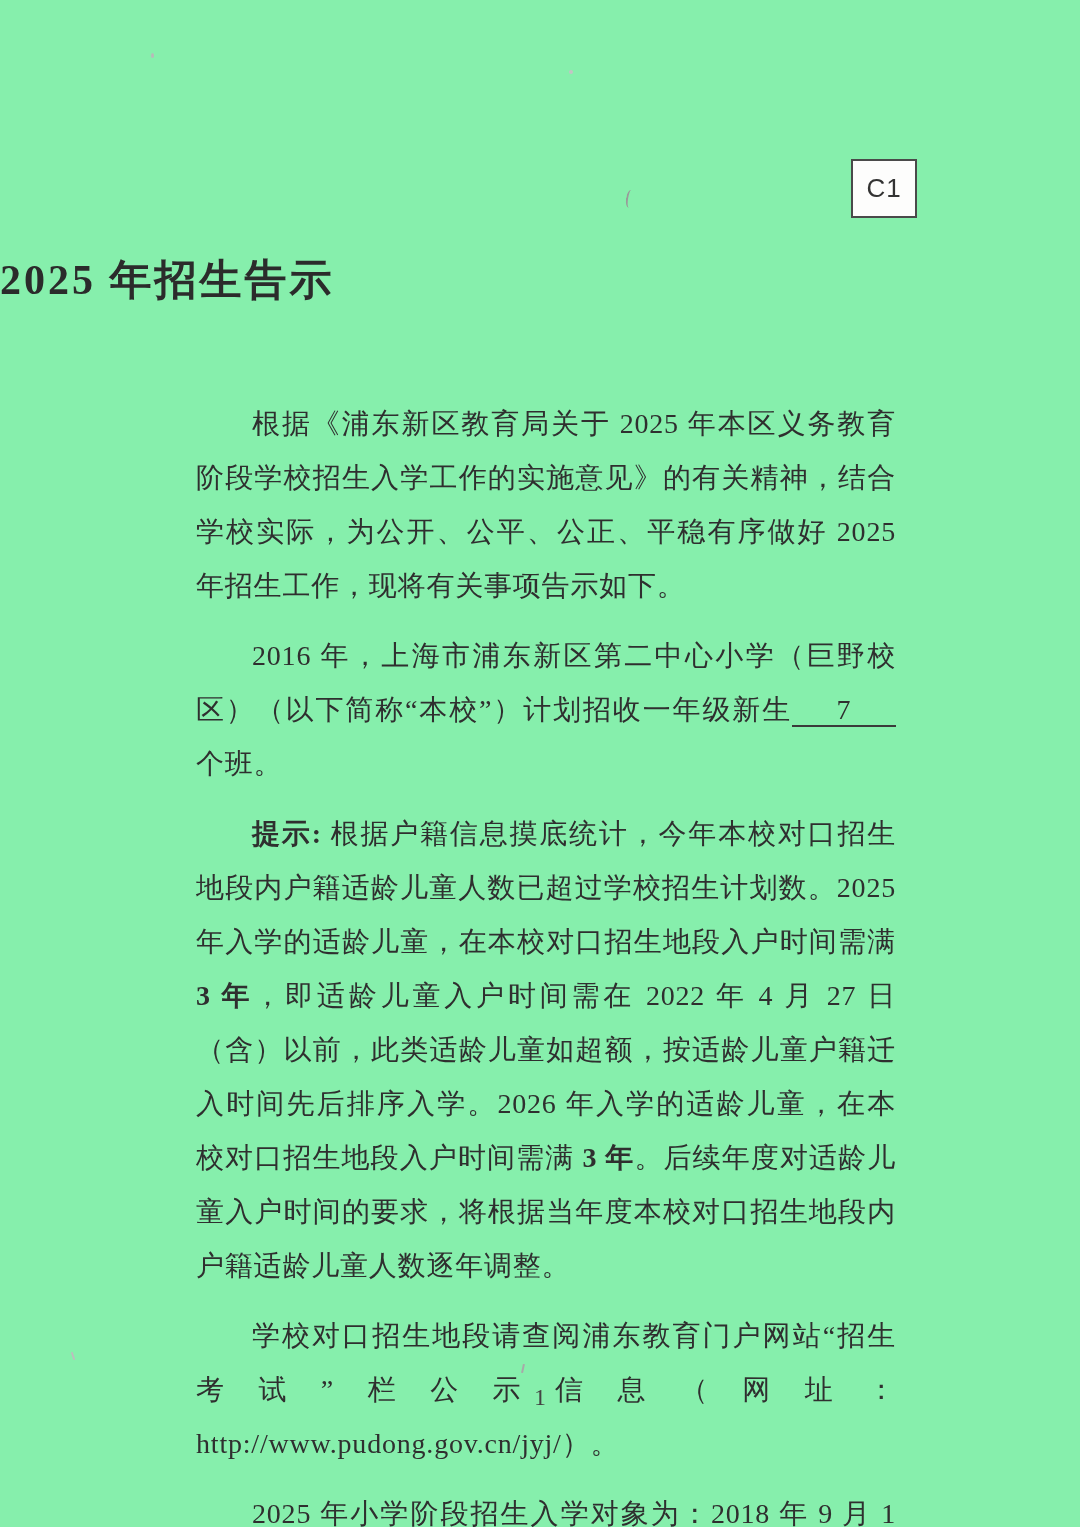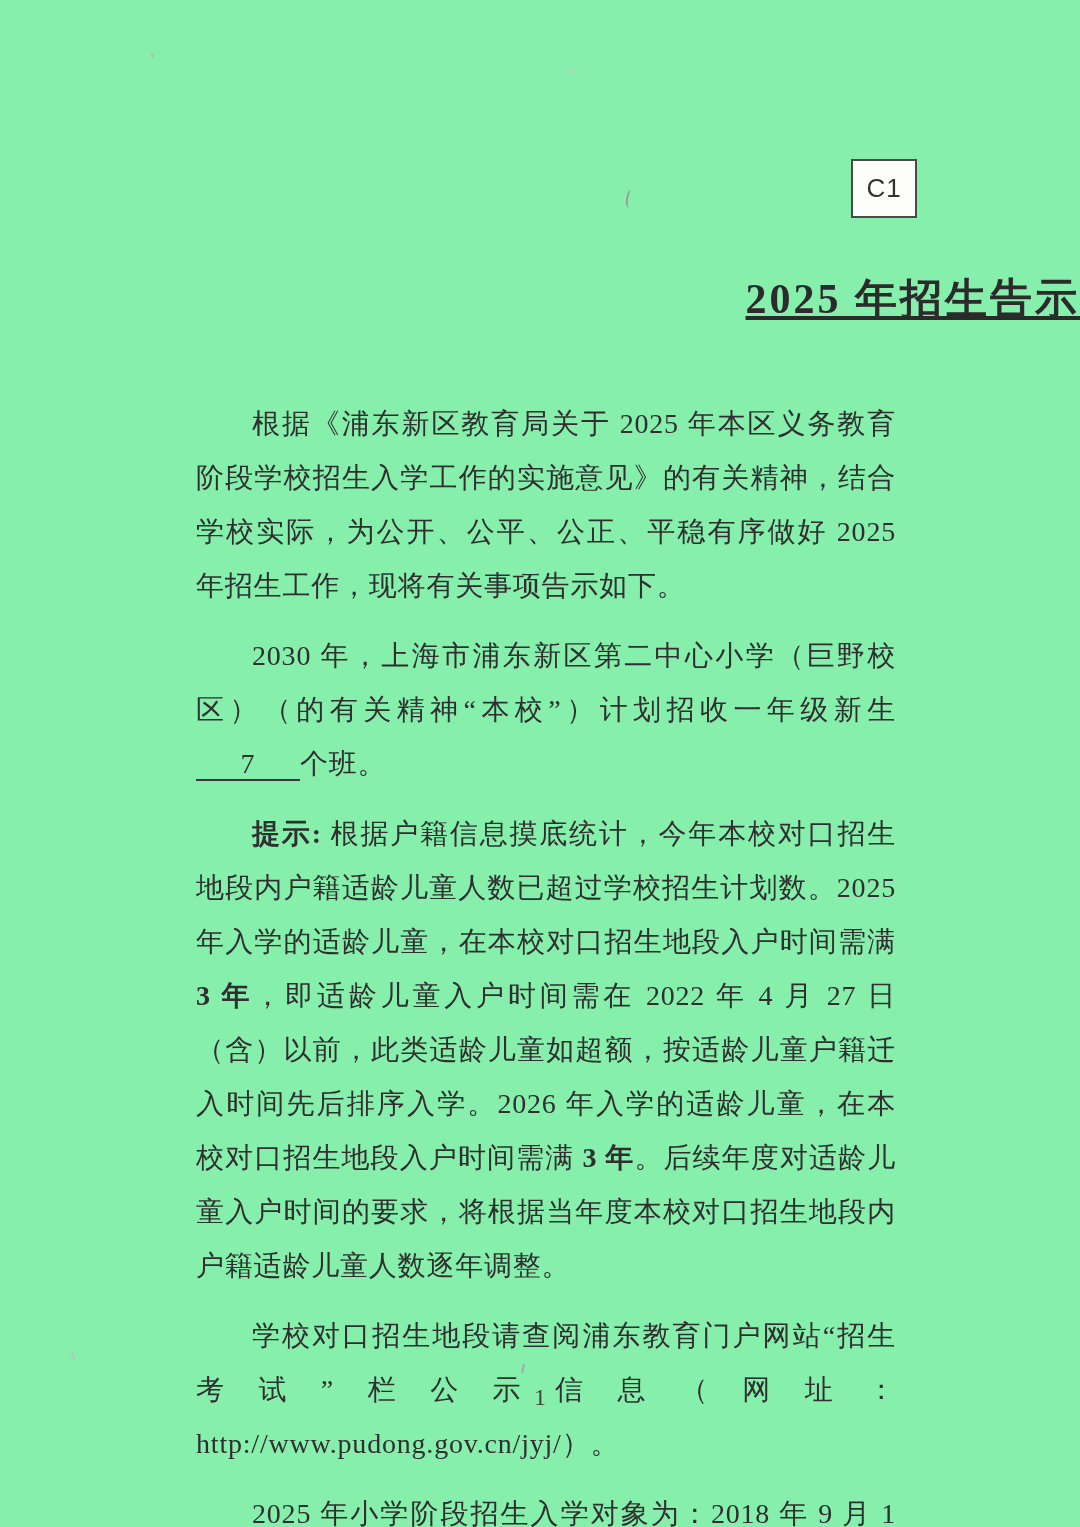--- a/index.html
+++ b/index.html
@@ -18,28 +18,27 @@
     left:851px; top:159px;
     width:62px; height:55px;
     border:2px solid #4a4a4a;
     background:#fdfdfc;
     display:flex; align-items:center; justify-content:center;
     font-family:"Liberation Sans","DejaVu Sans",sans-serif;
     font-size:26px; color:#333; letter-spacing:1px;
   }
   .doc-title {
     position:absolute;
-    left:0; top:271px;
+    left:0; top:252px;
     width:100%;
-    text-align:right;
+    text-align:left;
     font-size:42px;
     font-weight:bold;
     letter-spacing:3px;
     color:#2b2b2b;
-    text-decoration:underline;
   }
   .content {
     position:absolute;
     left:180px; top:381px;
     width:732px;
     font-size:28px;
     line-height:54px;
     letter-spacing:0.8px;
     text-align:justify;
   }
@@ -84,21 +83,21 @@
     <span>C1</span>
   </div>
 
   <div class="doc-title">2025 年招生告示</div>
 
   <div class="content">
 
     <p>根据《浦东新区教育局关于 2025 年本区义务教育阶段学校招生入学工作的实施意见》的有关精神，结合学校实际，为公开、公平、公正、平稳有序做好 2025 年招生工作，现将有关事项告示如下。</p>
 
 
-    <p><span>2030 年，</span><span class="u-school">上海市浦东新区第二中心小学（巨野校区）</span><span>（的有关精神“本校”）计划招收一年级新生</span><span class="blank">7</span><span>个班。</span></p>
+    <p><span>2016 年，</span><span class="u-school">上海市浦东新区第二中心小学（巨野校区）</span><span>（以下简称“本校”）计划招收一年级新生</span><span class="blank">7</span><span>个班。</span></p>
 
     <p><span class="b">提示:</span><span> 根据户籍信息摸底统计，今年本校对口招生地段内户籍适龄儿童人数已超过学校招生计划数。2025 年入学的适龄儿童，在本校对口招生地段入户时间需满 </span><span class="b">3 年</span><span>，即适龄儿童入户时间需在 2022 年 4 月 27 日（含）以前，此类适龄儿童如超额，按适龄儿童户籍迁入时间先后排序入学。2026 年入学的适龄儿童，在本校对口招生地段入户时间需满 </span><span class="b">3 年</span><span>。后续年度对适龄儿童入户时间的要求，将根据当年度本校对口招生地段内户籍适龄儿童人数逐年调整。</span></p>
 
 
     <p>学校对口招生地段请查阅浦东教育门户网站“招生考试”栏公示信息（网址：http://www.pudong.gov.cn/jyj/）。</p>
 
 
     <p>2025 年小学阶段招生入学对象为：2018 年 9 月 1 日至 2019 年 8</p>
 
   </div>

